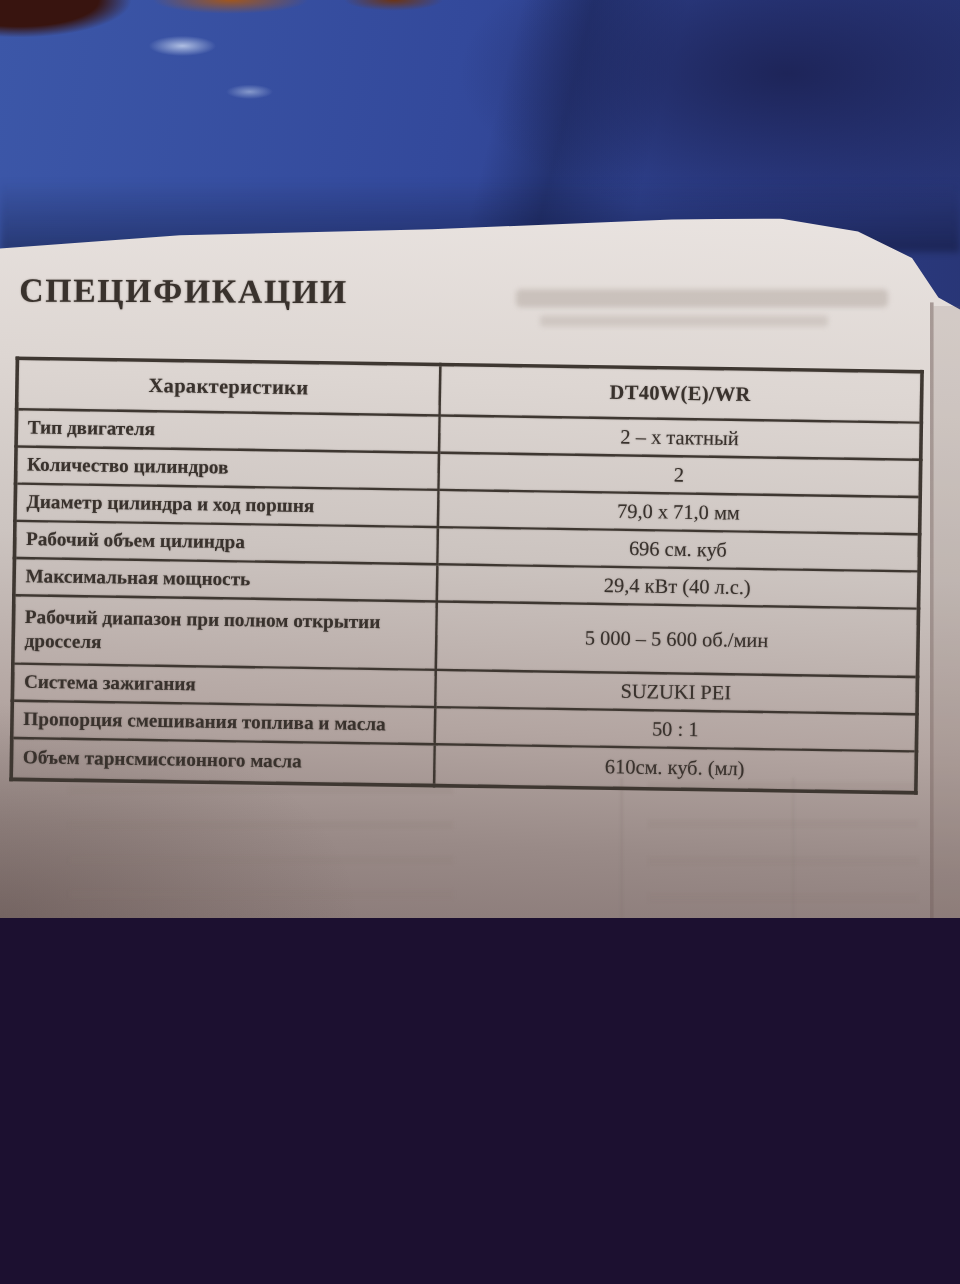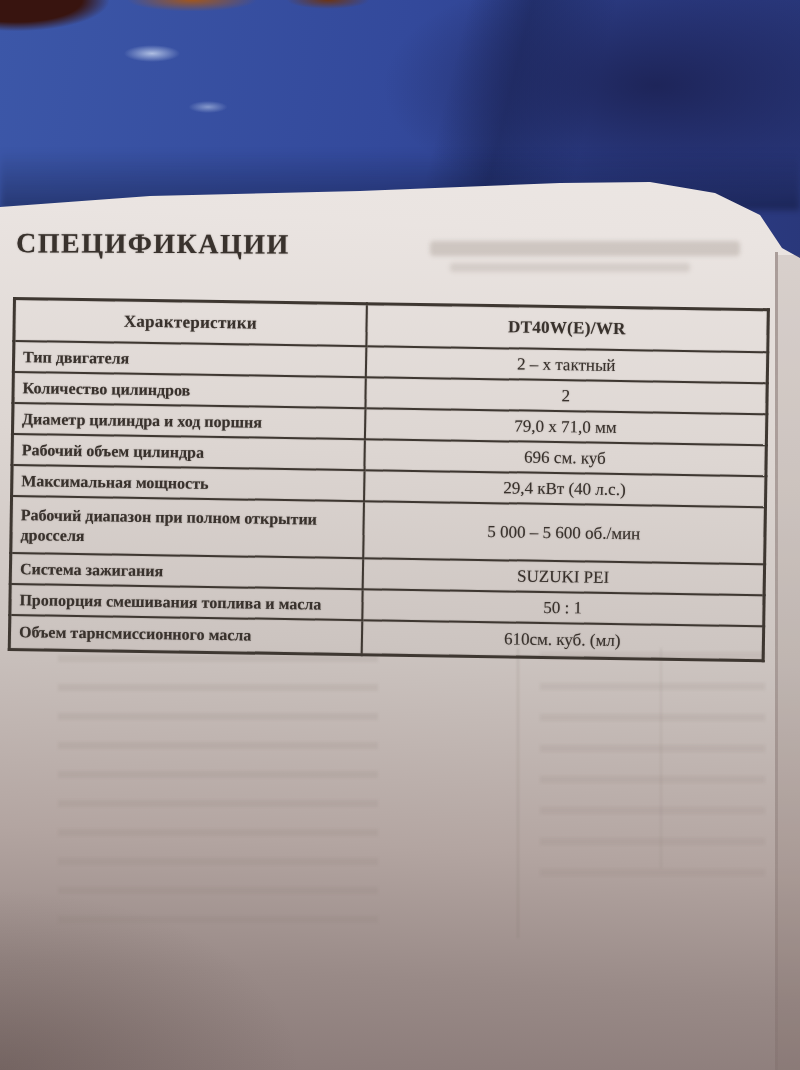--- a/index.html
+++ b/index.html
@@ -3,21 +3,21 @@
 <meta charset="utf-8">
 <style>
   :root{
     --fabric-blue:#34509f; --fabric-navy:#232a5c; --maroon:#38140f;
     --orange-patch:#a0561e; --page-light:#f0ebe8; --page-dark:#8a7a78;
     --ink:#39322d; --table-border:#3e3731;
   }
   html,body{margin:0;padding:0;}
   body{width:800px;height:1070px;overflow:hidden;background:#1c1030;
        font-family:"Liberation Serif","DejaVu Serif",serif;}
-  .scene{position:relative;width:800px;height:1070px;overflow:hidden;background:var(--fabric-blue);}
+  .scene{position:relative;width:800px;height:765px;overflow:hidden;background:var(--fabric-blue);}
 
   
   .fabric{position:absolute;inset:0;
     background:
       radial-gradient(ellipse 120px 40px at 2% 0%, var(--maroon) 0%, var(--maroon) 55%, rgba(56,20,15,0) 78%),
       radial-gradient(ellipse 90px 16px at 24% 0%, var(--orange-patch) 0%, rgba(160,86,30,0) 72%),
       radial-gradient(ellipse 55px 12px at 41% 0%, #6b3415 0%, rgba(107,52,21,0) 75%),
       radial-gradient(ellipse 40px 12px at 19% 5%, rgba(196,210,238,0.85) 0%, rgba(196,210,238,0) 70%),
       radial-gradient(ellipse 26px 8px at 26% 10%, rgba(186,202,232,0.6) 0%, rgba(186,202,232,0) 75%),
       radial-gradient(ellipse 420px 190px at 82% 8%, rgba(28,34,84,0.9) 0%, rgba(28,34,84,0) 65%),

